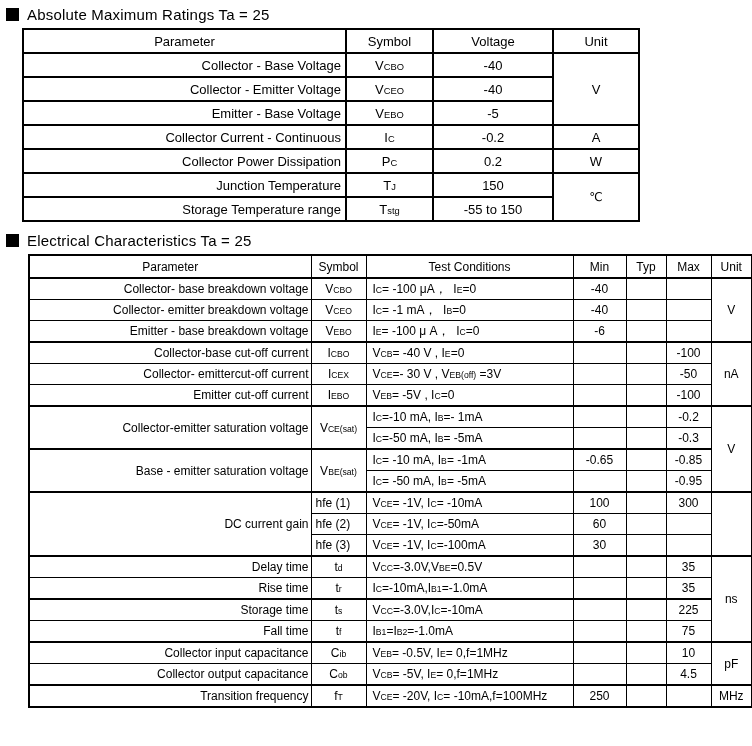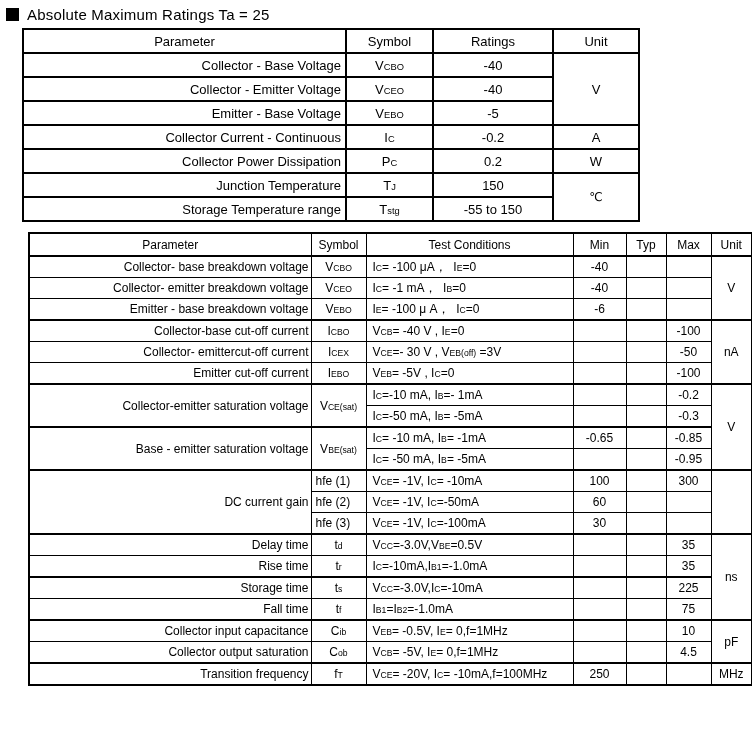--- a/index.html
+++ b/index.html
@@ -41,21 +41,21 @@
     <colgroup>
         <col style="width:323px">
         <col style="width:87px">
         <col style="width:120px">
         <col style="width:86px">
       </colgroup>
     <tbody>
         <tr>
       <th class="c">Parameter</th>
       <th class="c">Symbol</th>
-      <th class="c">Ratings</th>
+      <th class="c">Voltage</th>
       <th class="c">Unit</th>
     </tr>
     <tr>
       <td class="l">Collector - Base Voltage</td>
       <td class="c"><span>V</span><span class="sub">CBO</span><span></span></td>
       <td class="c">-40</td>
       <td class="c" rowspan="3">V</td>
     </tr>
     <tr>
       <td class="l">Collector - Emitter Voltage</td>
@@ -86,20 +86,24 @@
       <td class="c" rowspan="2" style="font-size:12px">℃</td>
     </tr>
     <tr>
       <td class="l">Storage Temperature range</td>
       <td class="c"><span>T</span><span class="sub">stg</span><span></span></td>
       <td class="c">-55 to 150</td>
     </tr>
   </tbody>
     </table>
 
+  <div class="section-title">
+    <span class="bullet"></span>
+    <span>Electrical Characteristics Ta = 25</span>
+  </div>
 
   <table id="t2">
     <colgroup>
         <col style="width:282px">
         <col style="width:55px">
         <col style="width:207px">
         <col style="width:53px">
         <col style="width:40px">
         <col style="width:45px">
         <col style="width:41px">
@@ -252,21 +256,21 @@
     <tr class="thick">
       <td class="l">Collector input capacitance</td>
       <td class="c"><span>C</span><span class="sub">ib</span><span></span></td>
       <td class="cond"><span>V</span><span class="sub">EB</span><span>= -0.5V, I</span><span class="sub">E</span><span>= 0,f=1MHz</span></td>
       <td class="c"></td>
       <td class="c"></td>
       <td class="c">10</td>
       <td class="c" rowspan="2">pF</td>
     </tr>
     <tr>
-      <td class="l">Collector output  saturation</td>
+      <td class="l">Collector output  capacitance</td>
       <td class="c"><span>C</span><span class="sub">ob</span><span></span></td>
       <td class="cond"><span>V</span><span class="sub">CB</span><span>= -5V, I</span><span class="sub">E</span><span>= 0,f=1MHz</span></td>
       <td class="c"></td>
       <td class="c"></td>
       <td class="c">4.5</td>
     </tr>
     <tr class="thick">
       <td class="l">Transition frequency</td>
       <td class="c"><span>f</span><span class="sub">T</span><span></span></td>
       <td class="cond"><span>V</span><span class="sub">CE</span><span>= -20V, I</span><span class="sub">C</span><span>= -10mA,f=100MHz</span></td>

